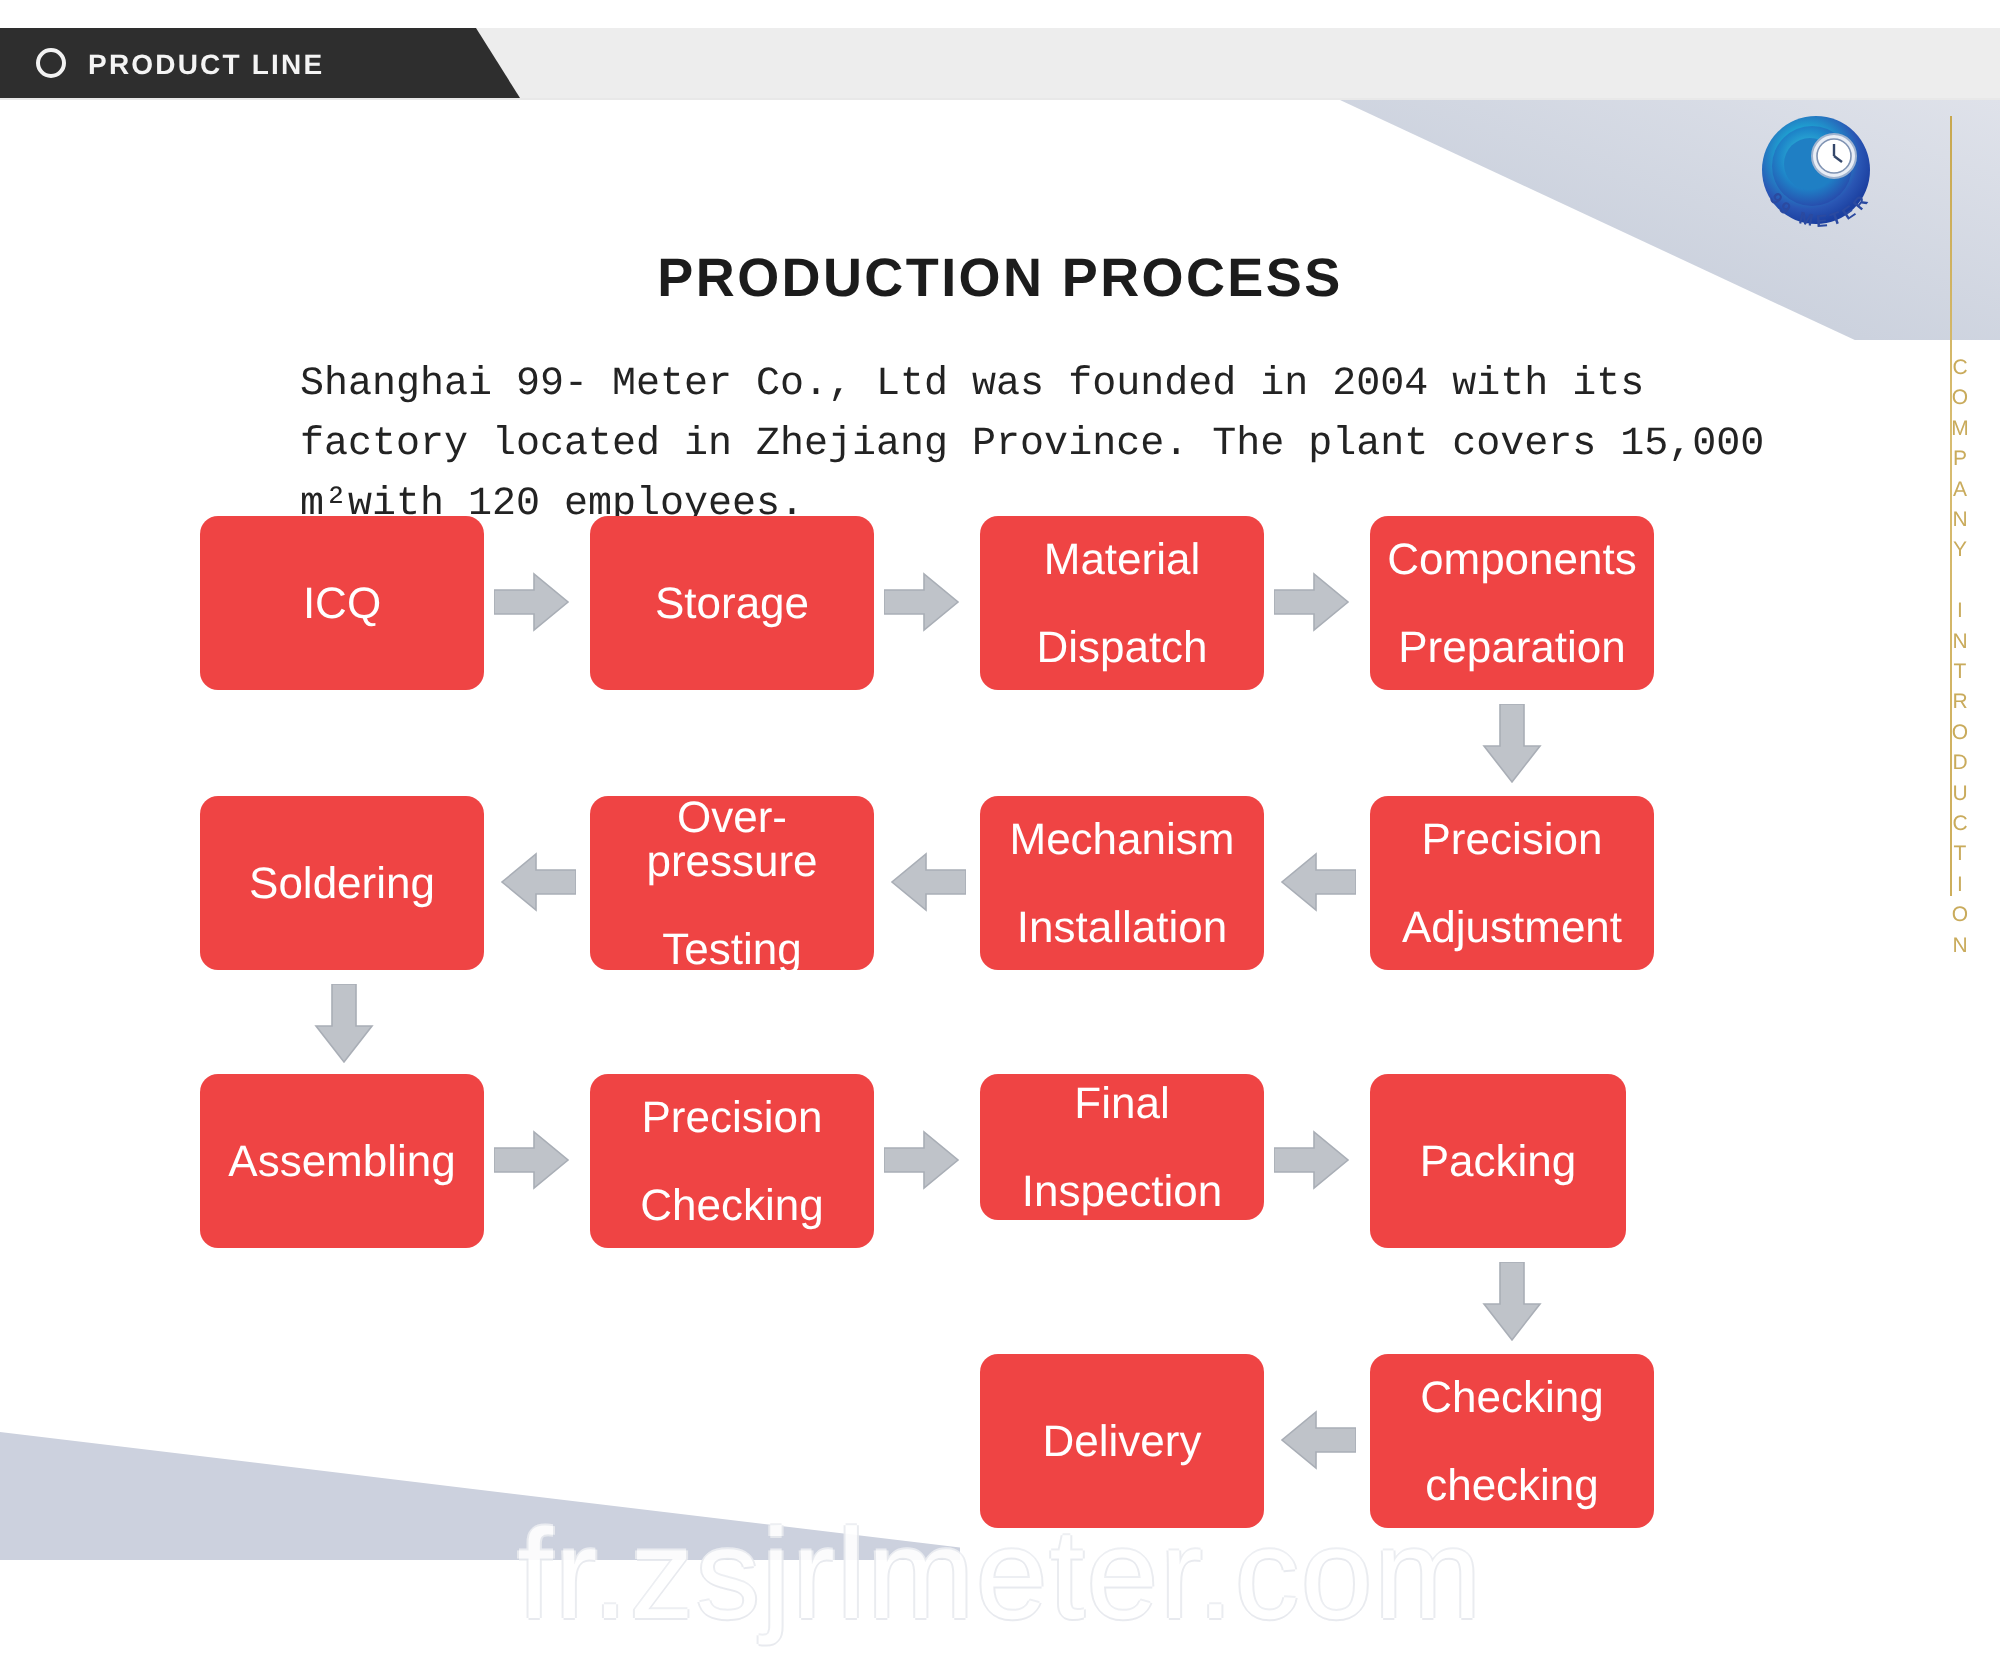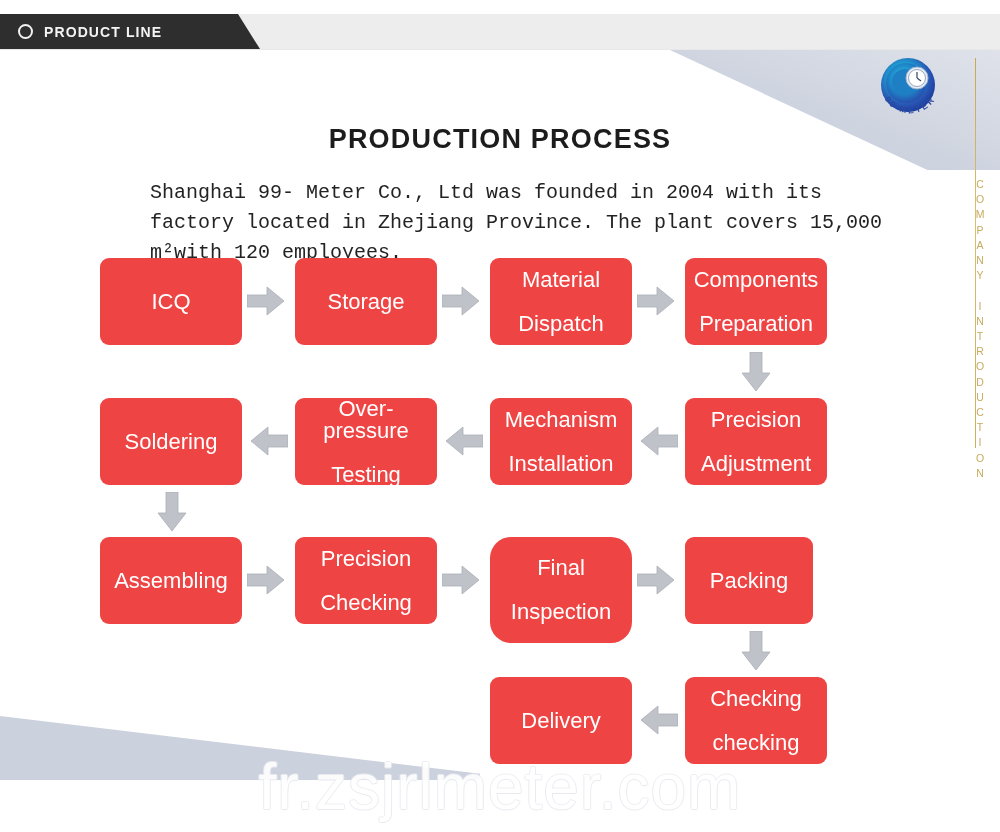--- a/index.html
+++ b/index.html
@@ -270,21 +270,21 @@
     <span>
       <span>Precision</span><br>
       <span>Checking</span>
     </span>
   </div>
   <div class="arrow" style="left:442px;top:564px;">
     <svg width="38" height="32" viewBox="0 0 38 32">
         <polygon points="0,10 20,10 20,2 37,16 20,30 20,22 0,22" fill="#bfc3c9" stroke="#a9aeb6" stroke-width="0.8"></polygon>
       </svg>
   </div>
-  <div class="node" style="left:490px;top:537px;width:142px;height:106px;border-radius:21px;">
+  <div class="node" style="left:490px;top:537px;width:142px;height:73px;">
     <span>
       <span>Final</span><br>
       <span>Inspection</span>
     </span>
   </div>
   <div class="arrow" style="left:637px;top:564px;">
     <svg width="38" height="32" viewBox="0 0 38 32">
         <polygon points="0,10 20,10 20,2 37,16 20,30 20,22 0,22" fill="#bfc3c9" stroke="#a9aeb6" stroke-width="0.8"></polygon>
       </svg>
   </div>

